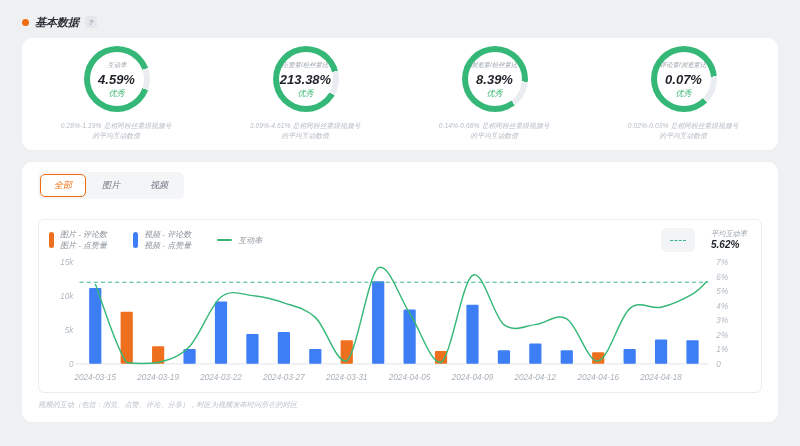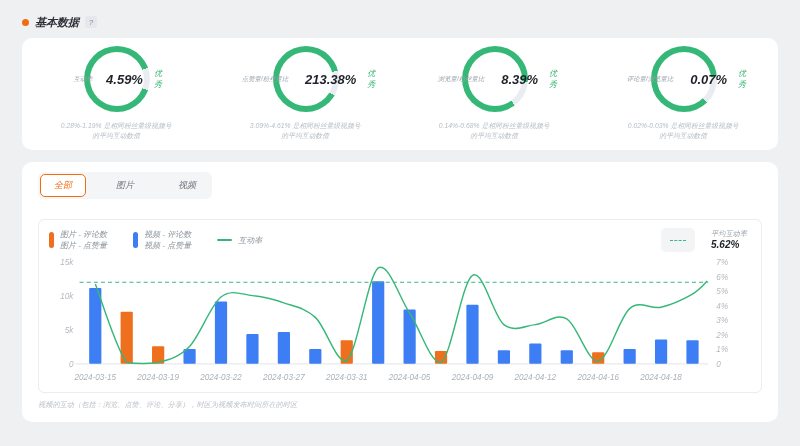--- a/index.html
+++ b/index.html
@@ -15,28 +15,28 @@
 
   .card { background:#fff; border-radius:10px; }
   .gauges-card { height:112px; display:flex; padding-top:8px; margin-bottom:12px; }
   .gauge { flex:1; display:flex; flex-direction:column; align-items:center; }
   .gauge-ring { position:relative; width:66px; height:66px; border-radius:50%; }
   .gauge:nth-child(1) .gauge-ring { background:conic-gradient(from 70deg,#e9edf1 0 40deg,#35b877 40deg 360deg); }
   .gauge:nth-child(2) .gauge-ring { background:conic-gradient(from 75deg,#e9edf1 0 45deg,#35b877 45deg 360deg); }
   .gauge:nth-child(3) .gauge-ring { background:conic-gradient(from 95deg,#e9edf1 0 48deg,#35b877 48deg 360deg); }
   .gauge:nth-child(4) .gauge-ring { background:conic-gradient(from 85deg,#e9edf1 0 50deg,#35b877 50deg 360deg); }
   .gauge-inner { position:absolute; inset:6px; background:#fff; border-radius:50%;
-    display:flex; flex-direction:row; align-items:center; justify-content:center; gap:11px; }
+    display:flex; flex-direction:column; align-items:center; justify-content:center; gap:1px; }
   .gauge-title { font-size:8px; transform:scale(.8); color:#9aa3ab; white-space:nowrap; }
   .gauge-value { font-size:13px; font-weight:bold; color:#1f2329; }
   .gauge-rating { font-size:8px; color:#2fb26b; }
   .gauge-desc { margin-top:7px; font-size:8px; transform:scale(.85); color:#b4bcc4; text-align:center; line-height:1.5; }
 
   .interact-card { height:260px; padding:10px 16px 8px; }
-  .tabs { display:inline-flex; background:#f4f5f7; border-radius:6px; padding:2px; gap:16px; }
+  .tabs { display:inline-flex; background:#f4f5f7; border-radius:6px; padding:2px; gap:2px; }
   .tab { font-size:9px; color:#6f7880; padding:4px 13px; border-radius:5px; border:1px solid transparent; cursor:pointer; }
   .tab.active { background:#fff; border-color:#f26b0f; color:#f26b0f; }
 
   .chart-panel { margin-top:20px; border:1px solid #ebedf0; border-radius:6px; padding:8px 10px 4px; }
   .legend-row { display:flex; align-items:center; }
   .legend-item { display:flex; align-items:center; gap:6px; margin-right:26px; cursor:pointer; }
   .legend-bar { width:5px; height:16px; border-radius:2.5px; }
   .legend-bar.image { background:#ee6f1d; }
   .legend-bar.video { background:#3d7ef5; }
   .legend-lines { display:flex; flex-direction:column; font-size:8px; color:#8a939b; line-height:1.4; }

